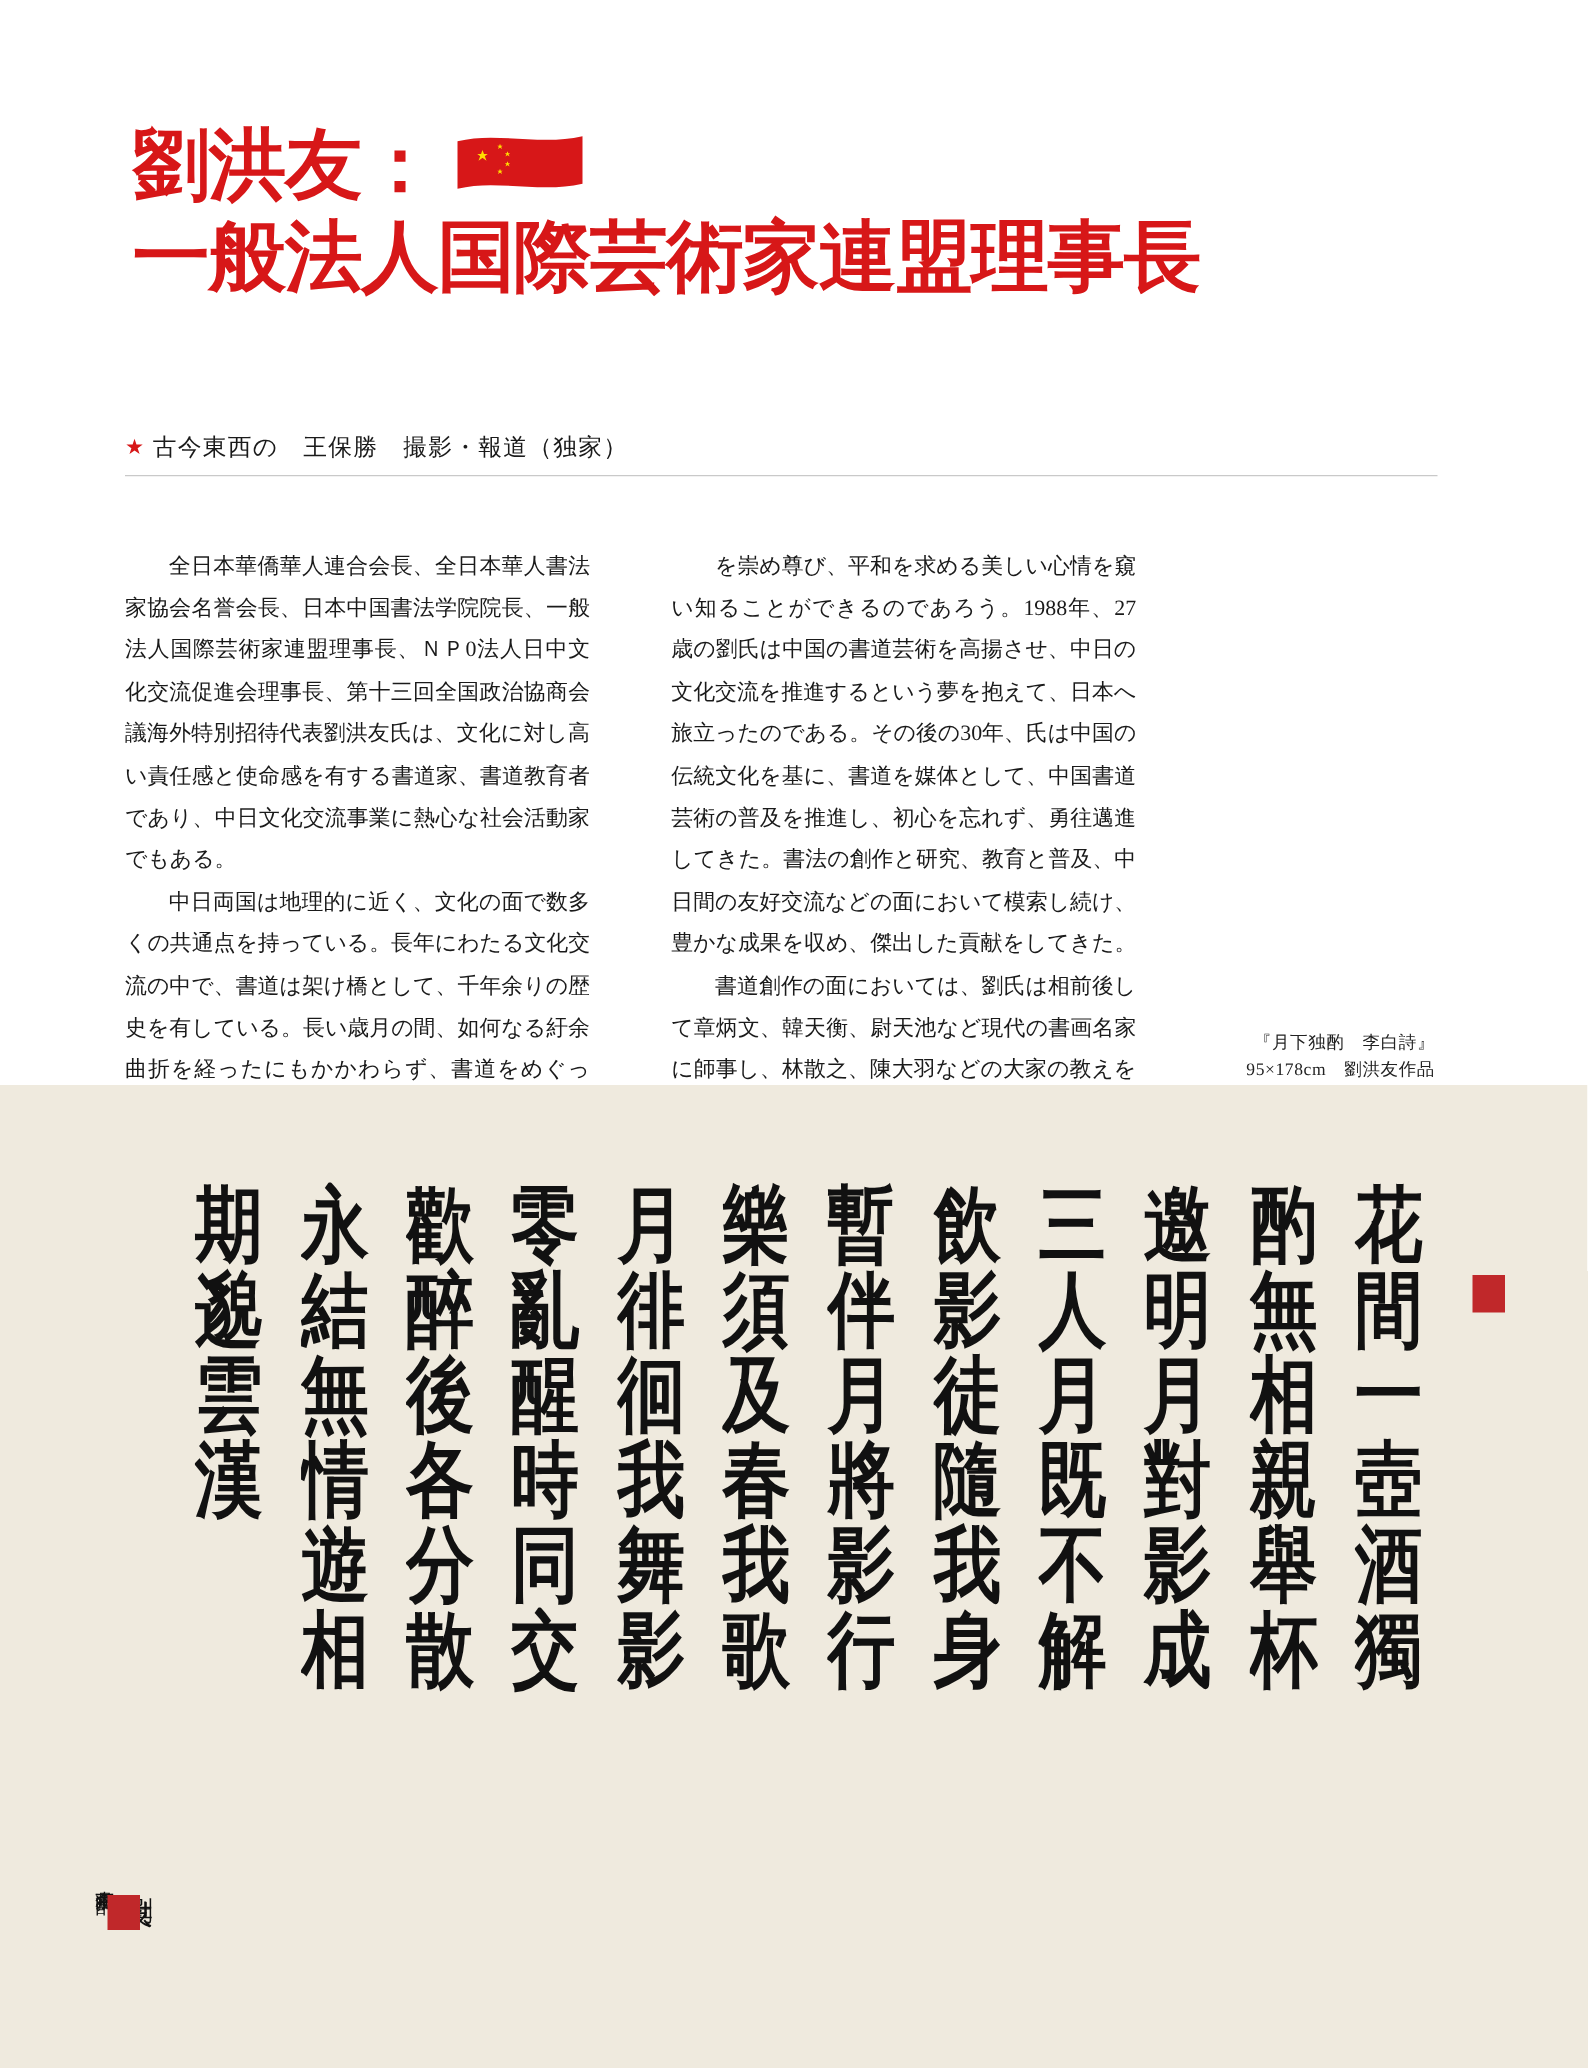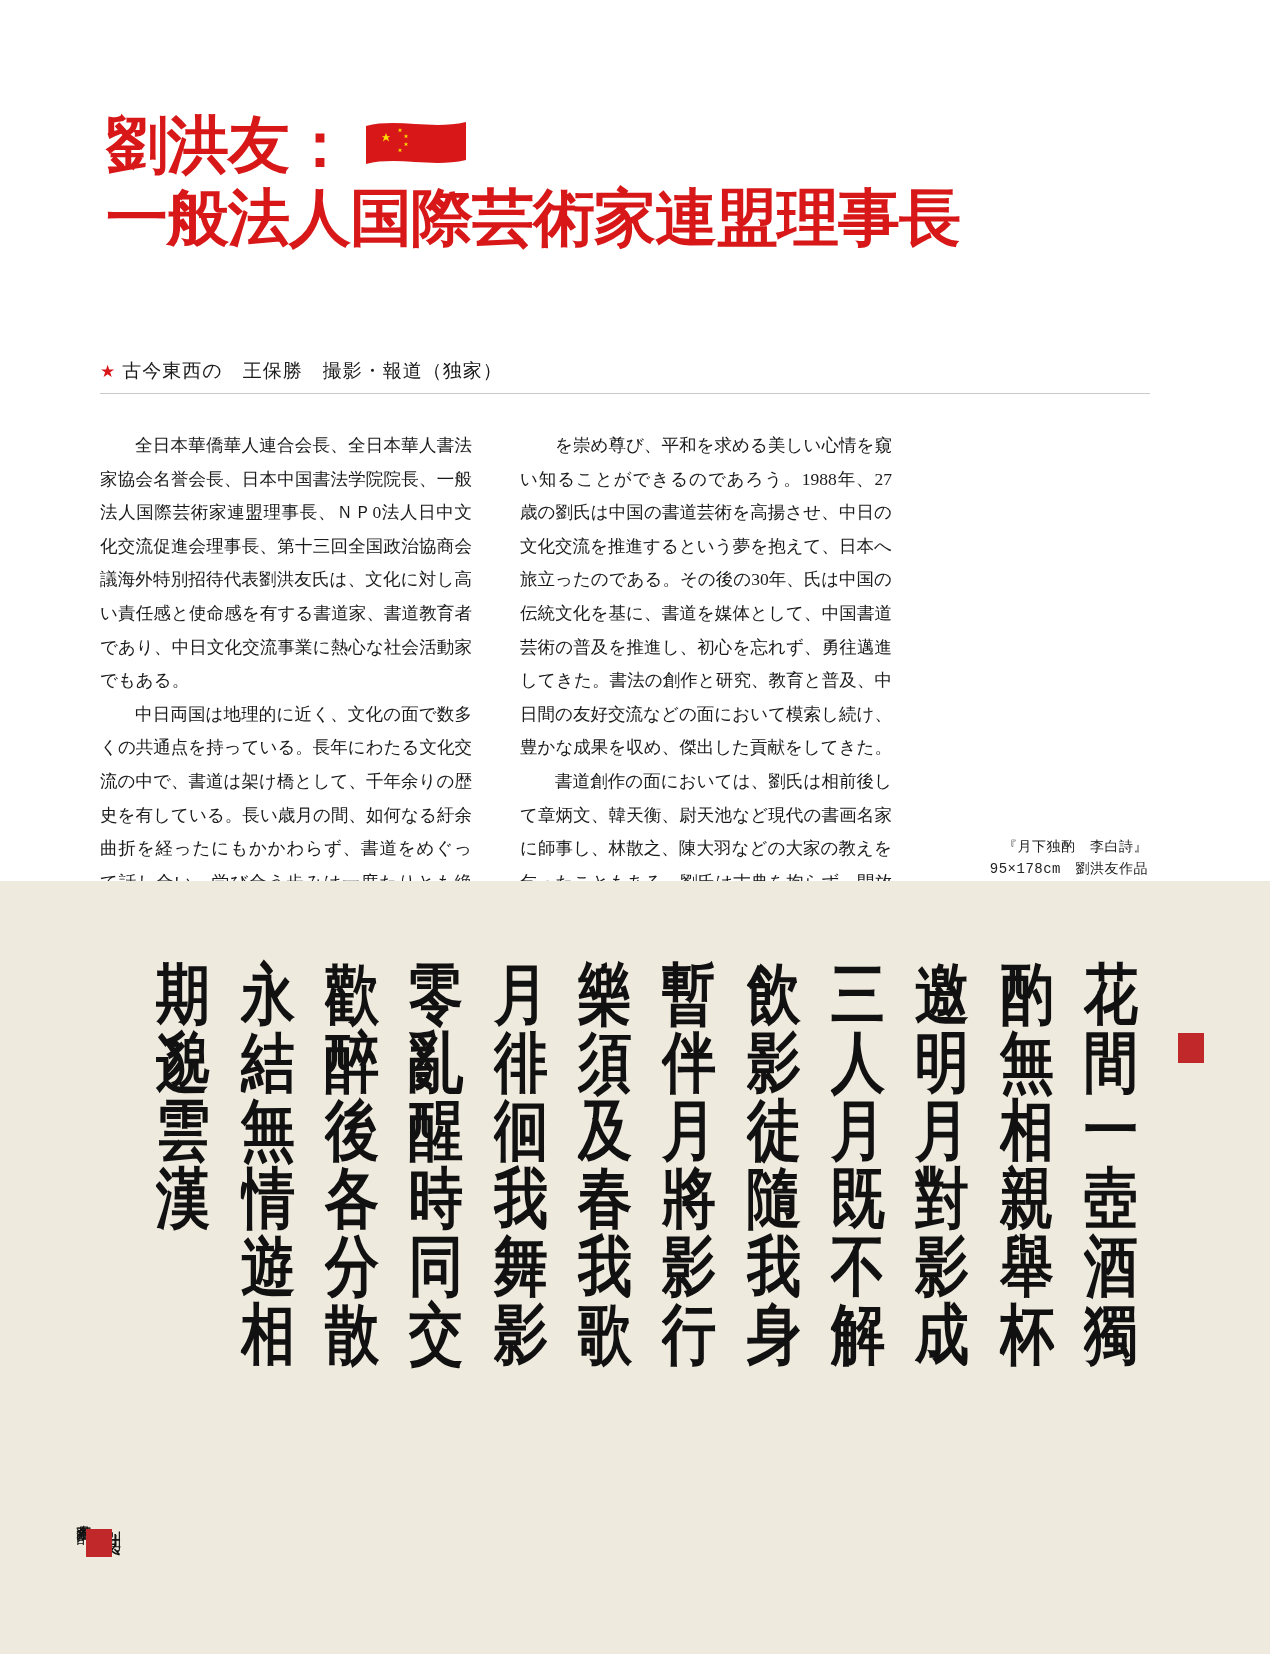--- a/index.html
+++ b/index.html
@@ -12,21 +12,20 @@
     height: 1654px;
     position: relative;
     font-family: "Liberation Serif", "DejaVu Serif", serif;
     overflow: hidden;
   }
 
   
   .page {
     position: absolute;
     inset: 0;
-    margin-top: 13px;
   }
 
   .title-block {
     position: absolute;
     left: 106px;
     top: 95px;
     width: 1020px;
   }
 
   .title-line {
@@ -78,24 +77,24 @@
     top: 380px;
     width: 1050px;
     height: 1px;
     background: #c9c9c9;
   }
 
   
   .columns {
     position: absolute;
     left: 100px;
-    top: 416px;
+    top: 436px;
     width: 1048px;
     display: flex;
-    gap: 48px;
+    gap: 65px;
   }
   .col {
     width: 372px;
   }
   .col p {
     margin: 0 0 0 0;
     font-family: "Liberation Serif", "DejaVu Serif", serif;
     font-size: 17.5px;
     line-height: 1.92;
     color: #1a1a1a;
@@ -104,21 +103,21 @@
     text-indent: 2em;
   }
   .col p + p { margin-top: 0; }
 
   
   .caption {
     position: absolute;
     right: 122px;
     top: 824px;
     text-align: right;
-    font-family: Liberation Mono, monospace;
+    font-family: Liberation Serif, serif;
     font-size: 14px;
     line-height: 1.55;
     color: #222;
     letter-spacing: 0.5px;
   }
 
   
   .artwork {
     position: absolute;
     left: 0;

